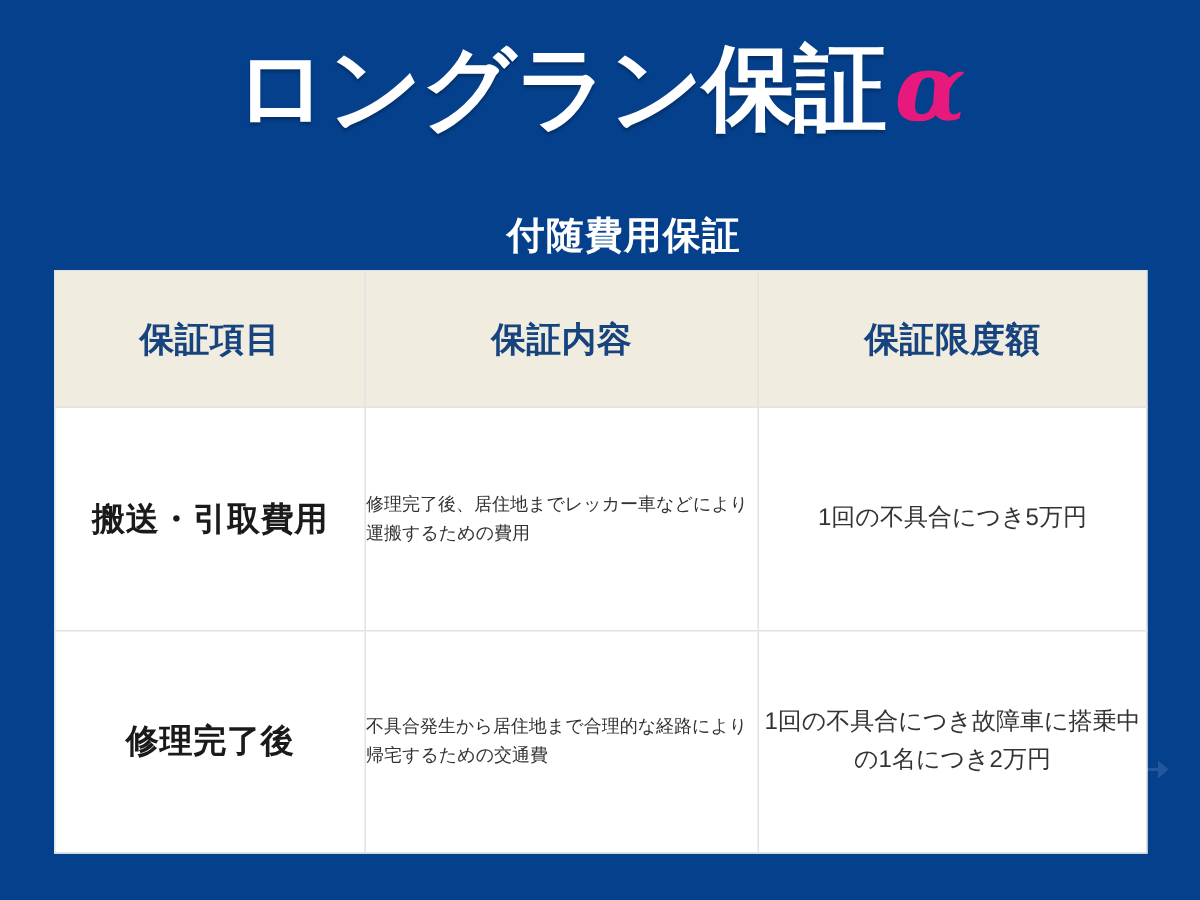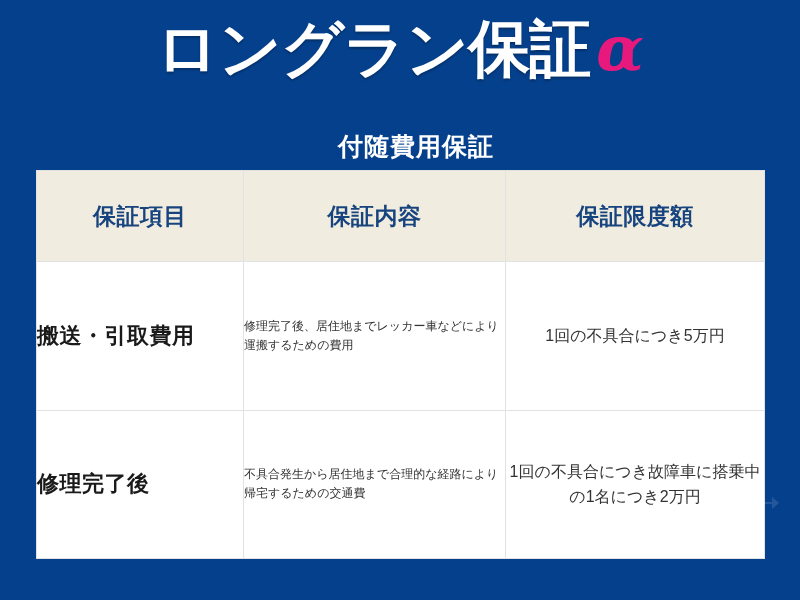--- a/index.html
+++ b/index.html
@@ -14,20 +14,21 @@
     font-family: "Liberation Sans", "DejaVu Sans", sans-serif;
     -webkit-font-smoothing: antialiased;
   }
 
   .slide {
     position: relative;
     width: 800px;
     height: 516px;
     background: #05408c;
     box-sizing: border-box;
+    margin-top: 10px;
   }
 
   
   .title-block {
     position: absolute;
     top: 16px;
     left: 0;
     width: 800px;
     text-align: center;
     white-space: nowrap;
@@ -108,21 +109,21 @@
     border-bottom: 1px solid #ddd8c8;
     white-space: nowrap;
   }
 
   tbody td {
     background: #ffffff;
   }
   tbody tr { height: 99.6px; }
 
   .cell-item {
-    text-align: left;
+    text-align: center;
     font-size: 22px;
     font-weight: bold;
     color: #1a1a1a;
     letter-spacing: 0.5px;
     white-space: nowrap;
   }
   .cell-desc {
     text-align: left;
     font-size: 12px;
     color: #333333;

